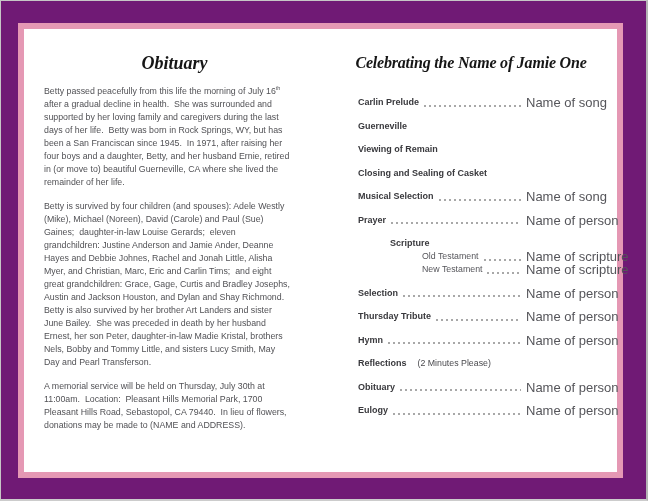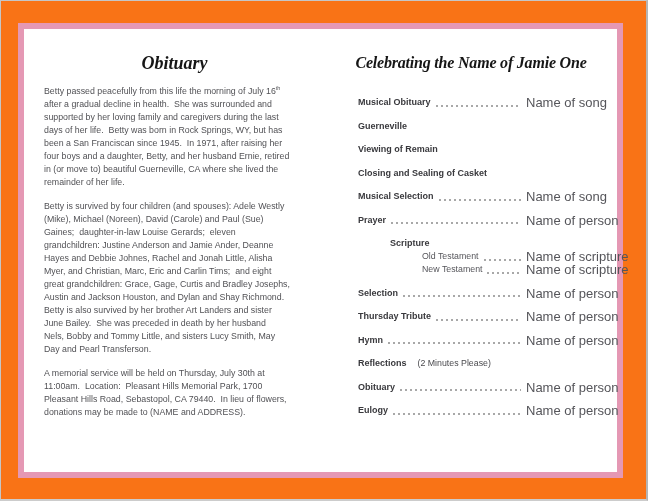--- a/index.html
+++ b/index.html
@@ -1,20 +1,20 @@
 <!DOCTYPE html>
 <html><head>
 <meta charset="utf-8">
 <style>
   html,body{margin:0;padding:0;background:#fff;}
   *{box-sizing:border-box;}
   .page{
     position:relative;
     width:648px;height:501px;
-    background:#f97316;
+    background:#701a75;
     border:1px solid #c6c6c6;
     border-right:2px solid #b5b5b5;
     border-bottom:2px solid #cccccc;
     overflow:hidden;
     font-family:"Liberation Sans", sans-serif;
   }
   .frame{
     position:absolute;
     left:17px;top:22px;right:23px;bottom:21px;
     border:6px solid #e598b4;
@@ -93,37 +93,38 @@
             <div class="line">Betty is survived by four children (and spouses): Adele Westly</div>
             <div class="line">(Mike), Michael (Noreen), David (Carole) and Paul (Sue)</div>
             <div class="line">Gaines;  daughter-in-law Louise Gerards;  eleven</div>
             <div class="line">grandchildren: Justine Anderson and Jamie Ander, Deanne</div>
             <div class="line">Hayes and Debbie Johnes, Rachel and Jonah Little, Alisha</div>
             <div class="line">Myer, and Christian, Marc, Eric and Carlin Tims;  and eight</div>
             <div class="line">great grandchildren: Grace, Gage, Curtis and Bradley Josephs,</div>
             <div class="line">Austin and Jackson Houston, and Dylan and Shay Richmond.</div>
             <div class="line">Betty is also survived by her brother Art Landers and sister</div>
             <div class="line">June Bailey.  She was preceded in death by her husband</div>
+            <div class="line">Ernest, her son Peter, daughter-in-law Madie Kristal, brothers</div>
             <div class="line">Nels, Bobby and Tommy Little, and sisters Lucy Smith, May</div>
             <div class="line">Day and Pearl Transferson.</div>
           </div>
           <div class="para">
             <div class="line">A memorial service will be held on Thursday, July 30th at</div>
             <div class="line">11:00am.  Location:  Pleasant Hills Memorial Park, 1700</div>
             <div class="line">Pleasant Hills Road, Sebastopol, CA 79440.  In lieu of flowers,</div>
             <div class="line">donations may be made to (NAME and ADDRESS).</div>
           </div>
         </div>
     </div>
 
     <div class="col col-right">
       <div class="col-title">Celebrating the Name of Jamie One</div>
       <div class="program">
           <div class="p-row">
-            <span class="p-label">Musical Obituary</span>
+            <span class="p-label">Carlin Prelude</span>
             <span class="leader"></span>
             <span class="p-value">Name of song</span>
           </div>
           <div class="p-row">
             <span class="p-label">Guerneville</span>
           </div>
           <div class="p-row">
             <span class="p-label">Viewing of Remain</span>
           </div>
           <div class="p-row">

